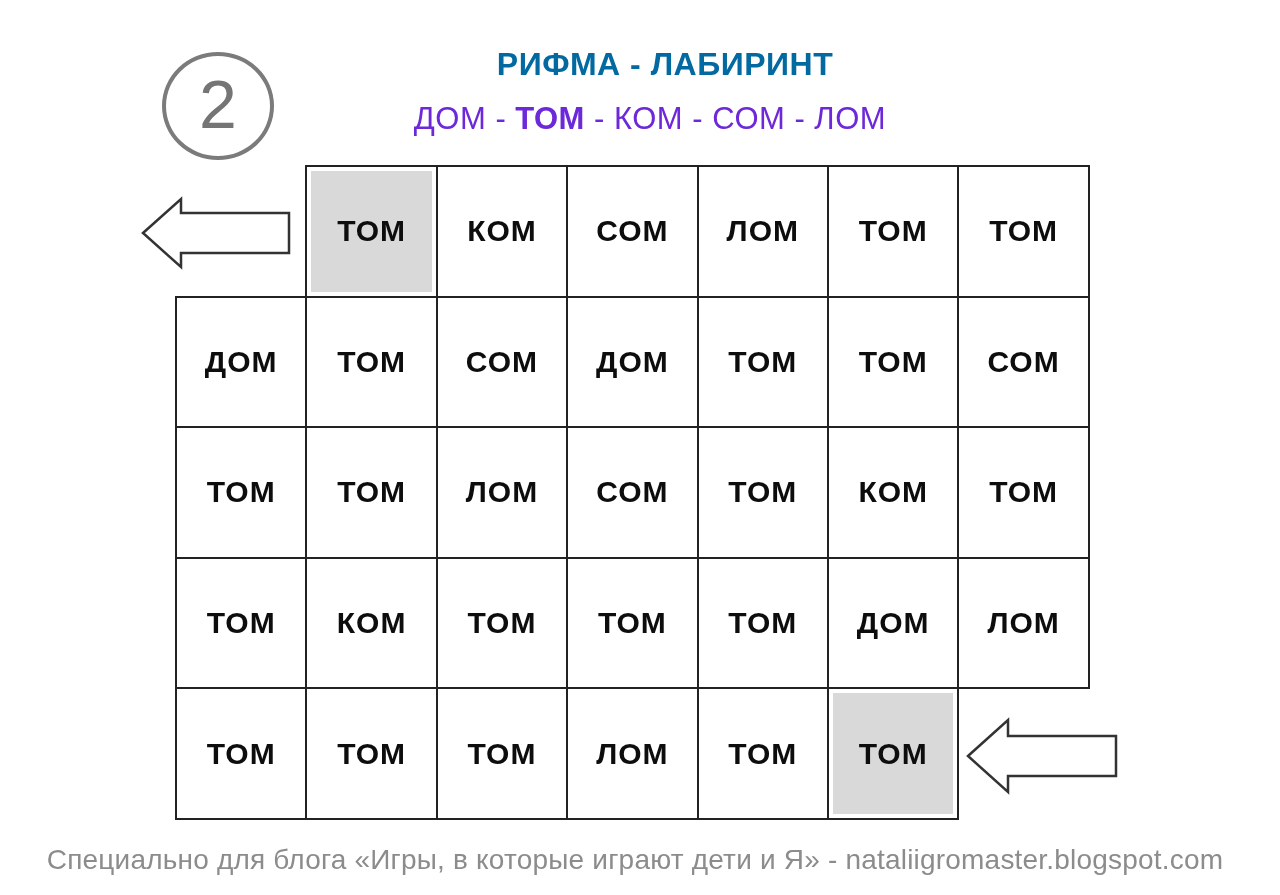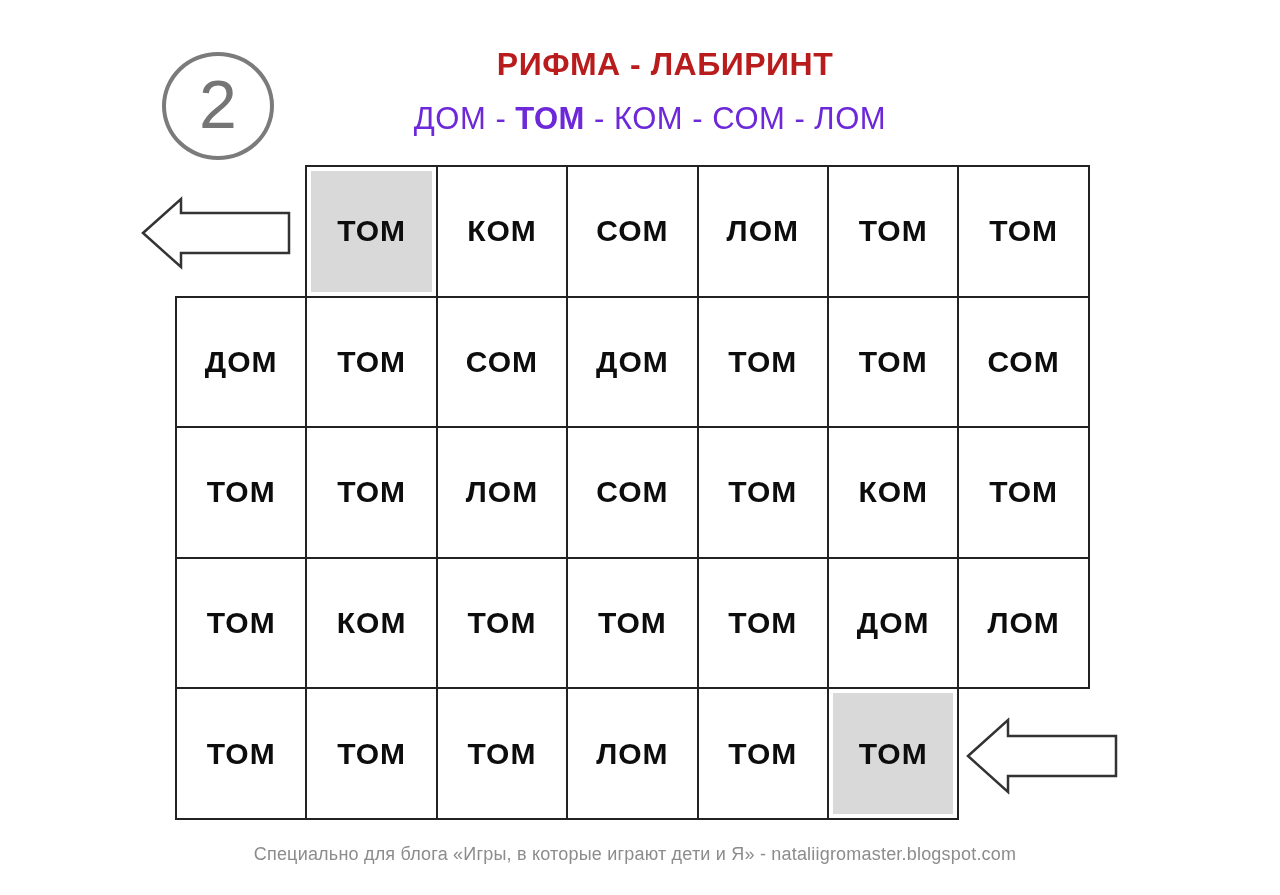--- a/index.html
+++ b/index.html
@@ -20,21 +20,21 @@
     display: flex; align-items: center; justify-content: center;
   }
   .badge span {
     color: #757575; font-size: 68px; line-height: 1; font-weight: 400;
     transform: translateY(-2px);
   }
 
   
   .title {
     position: absolute; left: 340px; top: 46px; width: 650px;
-    text-align: center; font-size: 32px; font-weight: bold; color: #b91c1c;
+    text-align: center; font-size: 32px; font-weight: bold; color: #0369a1;
     letter-spacing: 0.5px;
   }
   .subtitle {
     position: absolute; left: 330px; top: 101px; width: 640px;
     text-align: center; font-size: 31px; font-weight: 400; color: #6d28d9;
     letter-spacing: 0.5px;
   }
   .subtitle .b { font-weight: bold; }
 
   
@@ -60,21 +60,21 @@
   }
 
   
   .arrow { position: absolute; }
   .arrow svg { display: block; }
 
   
   .footer {
     position: absolute; left: 0; top: 844px; width: 1270px;
     text-align: center;
-    font-size: 18px; color: #8c8c8c; letter-spacing: 0.2px;
+    font-size: 28px; color: #8c8c8c; letter-spacing: 0.2px;
   }
 </style>
 </head>
 <body>
 
 <div class="page">
 
   <div class="badge">
     <span>2</span>
   </div>

